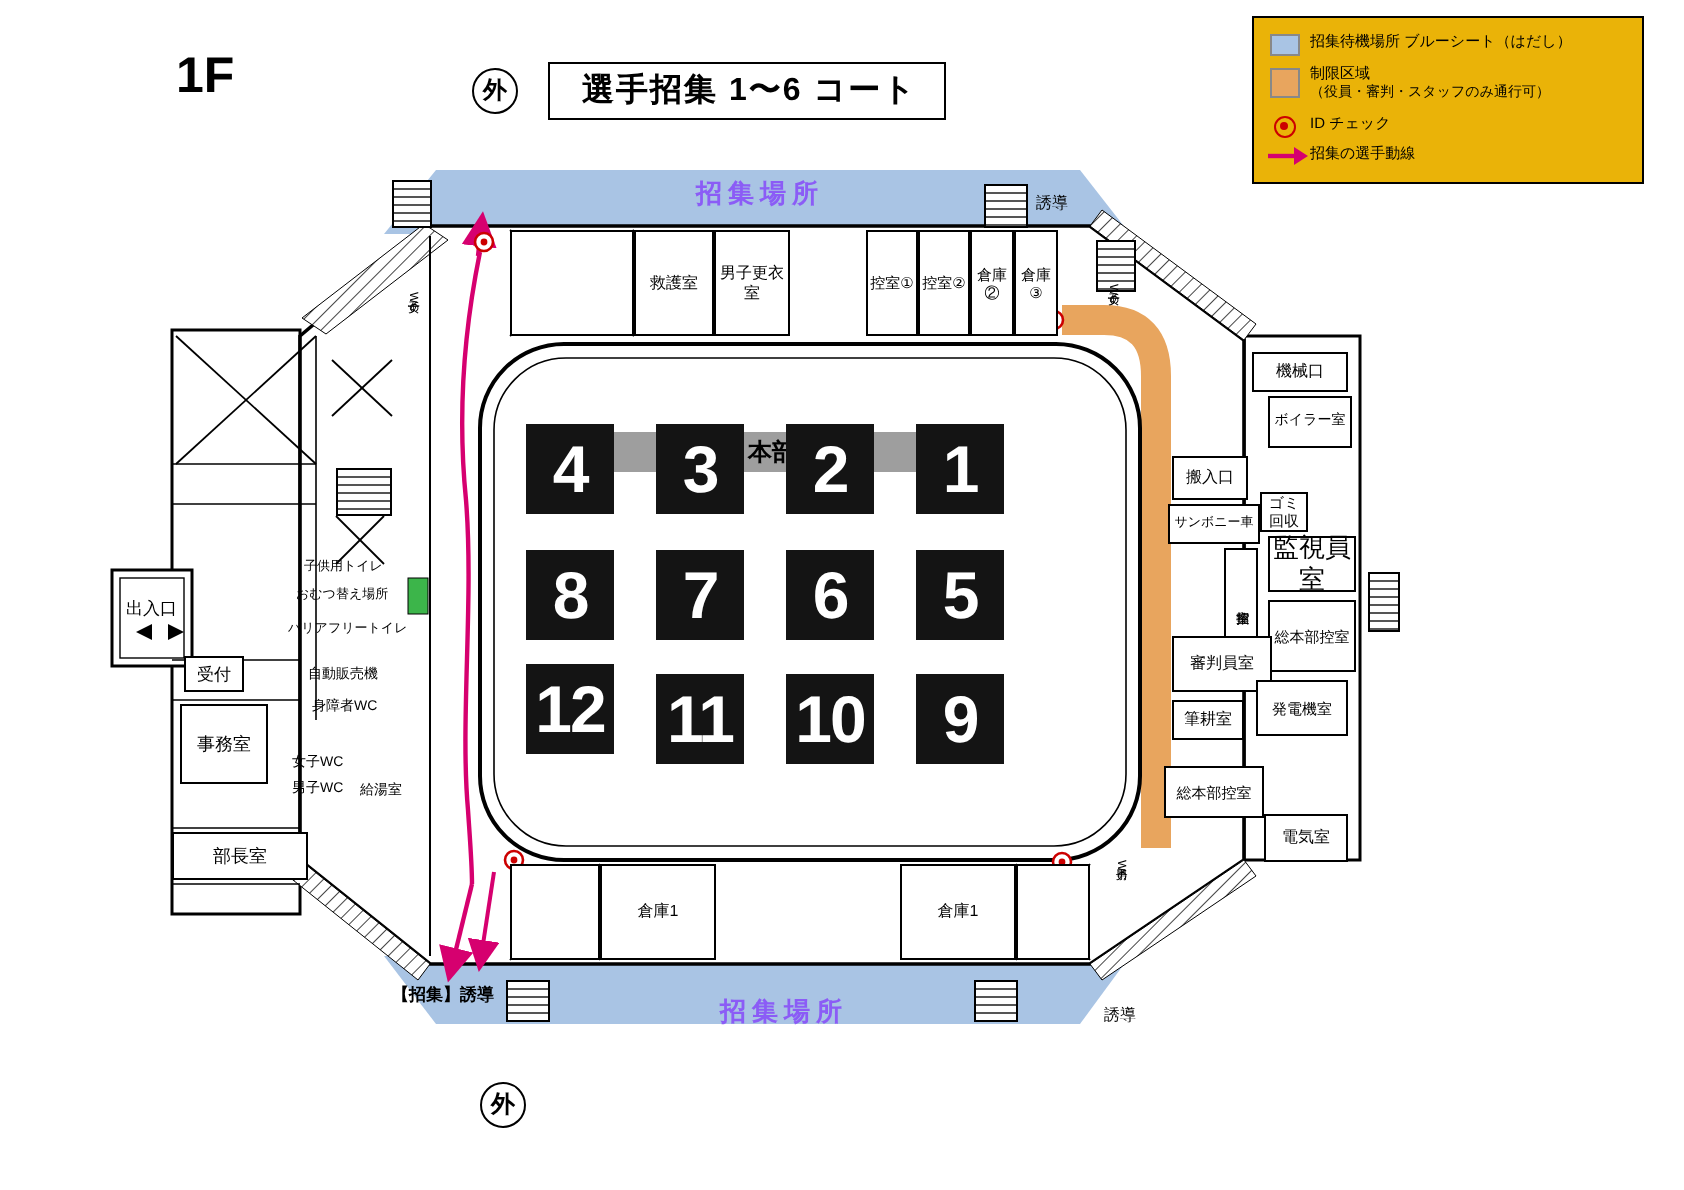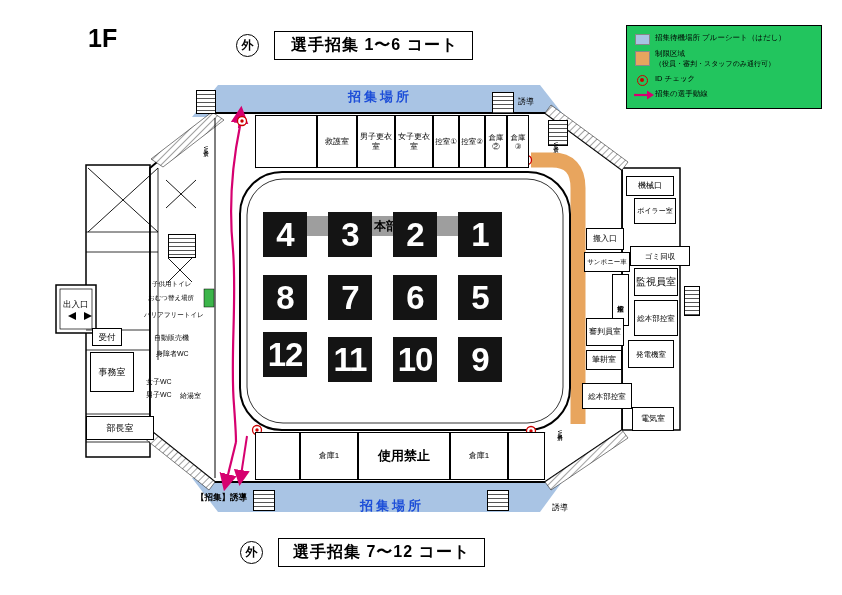--- a/index.html
+++ b/index.html
@@ -12,22 +12,22 @@
   .txt{position:absolute;white-space:nowrap;line-height:1.15;}
   .v{writing-mode:vertical-rl;}
   .court{position:absolute;width:44px;height:45px;background:#141414;color:#fff;display:flex;
          align-items:center;justify-content:center;font-weight:bold;font-size:33px;letter-spacing:-1px;}
   .stairs{position:absolute;border:1px solid #000;box-sizing:border-box;
           background:repeating-linear-gradient(180deg,#fff 0 3px,#555 3px 4px);}
   .gate-circle{position:absolute;width:23px;height:23px;border:1.7px solid #000;border-radius:50%;
           display:flex;align-items:center;justify-content:center;font-size:12px;font-weight:bold;box-sizing:border-box;background:#fff;}
   .gate-box{position:absolute;border:1.7px solid #000;font-size:16px;font-weight:bold;
           padding:3px 14px;letter-spacing:1px;background:#fff;}
-  .legend{position:absolute;left:626px;top:25px;width:196px;height:84px;border:1px solid #000;background:#22c55e;box-sizing:border-box;}
-  .red{color:#1d4ed8;font-weight:bold;}
+  .legend{position:absolute;left:626px;top:8px;width:196px;height:84px;border:1px solid #000;background:#eab308;box-sizing:border-box;}
+  .red{color:#8b5cf6;font-weight:bold;}
   .swatch{position:absolute;border:0.5px solid #888;box-sizing:border-box;}
   .dcirc{position:absolute;width:11px;height:11px;border:1.6px solid #CC0000;border-radius:50%;box-sizing:border-box;}
   .dcirc::after{content:"";position:absolute;left:2px;top:2px;width:4px;height:4px;background:#CC0000;border-radius:50%;}
   .hq{position:absolute;background:#9E9E9E;display:flex;align-items:center;justify-content:center;
       font-size:12px;font-weight:bold;margin-top:28px;}
 </style>
 </head>
 <body>
 
 <div class="canvas">
@@ -119,21 +119,20 @@
         </g>
     </g>
   </svg>
 
   <div class="txt" style="left:88px;top:24px;font-size:25px;font-weight:600;">1F</div>
 
   <div class="gate-circle" style="left:236px;top:34px;">外</div>
   <div class="gate-box" style="left:274px;top:31px;padding-left:16px;">選手招集 1〜6 コート</div>
 
   <div class="gate-circle" style="left:240px;top:541px;">外</div>
-  <div class="gate-box" style="left:278px;top:538px;">選手招集 7〜12 コート</div>
 
   <div class="legend">
     <div class="swatch" style="left:8px;top:8px;width:15px;height:11px;background:#A9C4E4;"></div>
     <div class="txt" style="left:28px;top:8px;font-size:7.5px;">招集待機場所 ブルーシート（はだし）</div>
 
     <div class="swatch" style="left:8px;top:25px;width:15px;height:15px;background:#E8A55E;"></div>
     <div class="txt" style="left:28px;top:24px;font-size:7.5px;">制限区域</div>
     <div class="txt" style="left:28px;top:34px;font-size:7px;">（役員・審判・スタッフのみ通行可）</div>
 
     <div class="dcirc" style="left:10px;top:49px;"></div>
@@ -157,41 +156,39 @@
   <div class="stairs" style="left:492px;top:92px;width:22px;height:22px;"></div>
   <div class="stairs" style="left:548px;top:120px;width:20px;height:26px;"></div>
   <div class="stairs" style="left:253px;top:490px;width:22px;height:21px;"></div>
   <div class="stairs" style="left:487px;top:490px;width:22px;height:21px;"></div>
   <div class="stairs" style="left:684px;top:286px;width:16px;height:30px;"></div>
   <div class="stairs" style="left:168px;top:234px;width:28px;height:24px;"></div>
 
   <div class="room" style="left:255px;top:115px;width:62px;height:53px;"></div>
   <div class="room" style="left:357px;top:115px;width:38px;height:53px;font-size:8px;">男子更衣室</div>
   <div class="room" style="left:317px;top:115px;width:40px;height:53px;font-size:8px;">救護室</div>
-  <div class="room" style="left:395px;top:115px;width:38px;height:53px;font-size:8px;">女子更衣室</div>
   <div class="room" style="left:433px;top:115px;width:26px;height:53px;font-size:7.5px;">控室①</div>
   <div class="room" style="left:459px;top:115px;width:26px;height:53px;font-size:7.5px;">控室②</div>
   <div class="room" style="left:485px;top:115px;width:22px;height:53px;font-size:7.5px;font-family:Liberation Serif, serif;">倉庫②</div>
   <div class="room" style="left:507px;top:115px;width:22px;height:53px;font-size:7.5px;">倉庫③</div>
 
   <div class="room" style="left:255px;top:432px;width:45px;height:48px;"></div>
   <div class="room" style="left:300px;top:432px;width:58px;height:48px;font-size:8px;">倉庫1</div>
-  <div class="room" style="left:358px;top:432px;width:92px;height:48px;font-size:13px;font-weight:bold;">使用禁止</div>
   <div class="room" style="left:450px;top:432px;width:58px;height:48px;font-size:8px;">倉庫1</div>
   <div class="room" style="left:508px;top:432px;width:37px;height:48px;"></div>
 
   <div class="room" style="left:626px;top:176px;width:48px;height:20px;font-size:8px;">機械口</div>
   <div class="room" style="left:634px;top:198px;width:42px;height:26px;font-size:7px;">ボイラー室</div>
   <div class="room" style="left:586px;top:228px;width:38px;height:22px;font-size:8px;">搬入口</div>
   <div class="room" style="left:584px;top:252px;width:46px;height:20px;font-size:6.5px;">サンボニー車</div>
-  <div class="room" style="left:630px;top:246px;width:60px;height:20px;font-size:7.5px;">ゴミ回収</div>
+  <div class="room" style="left:630px;top:246px;width:24px;height:20px;font-size:7.5px;">ゴミ回収</div>
   <div class="room v" style="left:612px;top:274px;width:17px;height:52px;font-size:6.5px;">招集控室</div>
-  <div class="room" style="left:634px;top:268px;width:44px;height:28px;font-size:10px;">監視員室</div>
+  <div class="room" style="left:634px;top:268px;width:44px;height:28px;font-size:13px;">監視員室</div>
   <div class="room" style="left:634px;top:300px;width:44px;height:36px;font-size:7.5px;">総本部控室</div>
-  <div class="room" style="left:586px;top:318px;width:38px;height:28px;font-size:8px;">審判員室</div>
+  <div class="room" style="left:586px;top:318px;width:50px;height:28px;font-size:8px;">審判員室</div>
   <div class="room" style="left:586px;top:350px;width:36px;height:20px;font-size:8px;">筆耕室</div>
   <div class="room" style="left:628px;top:340px;width:46px;height:28px;font-size:7.5px;">発電機室</div>
   <div class="room" style="left:582px;top:383px;width:50px;height:26px;font-size:7.5px;">総本部控室</div>
   <div class="room" style="left:632px;top:392px;width:42px;height:24px;font-size:8px;margin-top:15px;">電気室</div>
   <div class="txt v" style="left:552px;top:142px;font-size:6px;">女子WC</div>
   <div class="txt v" style="left:556px;top:430px;font-size:6px;">男子WC</div>
 
   <div class="txt" style="left:63px;top:300px;font-size:8.5px;">出入口</div>
   <div class="room" style="left:92px;top:328px;width:30px;height:18px;font-size:8.5px;">受付</div>
   <div class="room" style="left:90px;top:352px;width:44px;height:40px;font-size:9px;">事務室</div>

